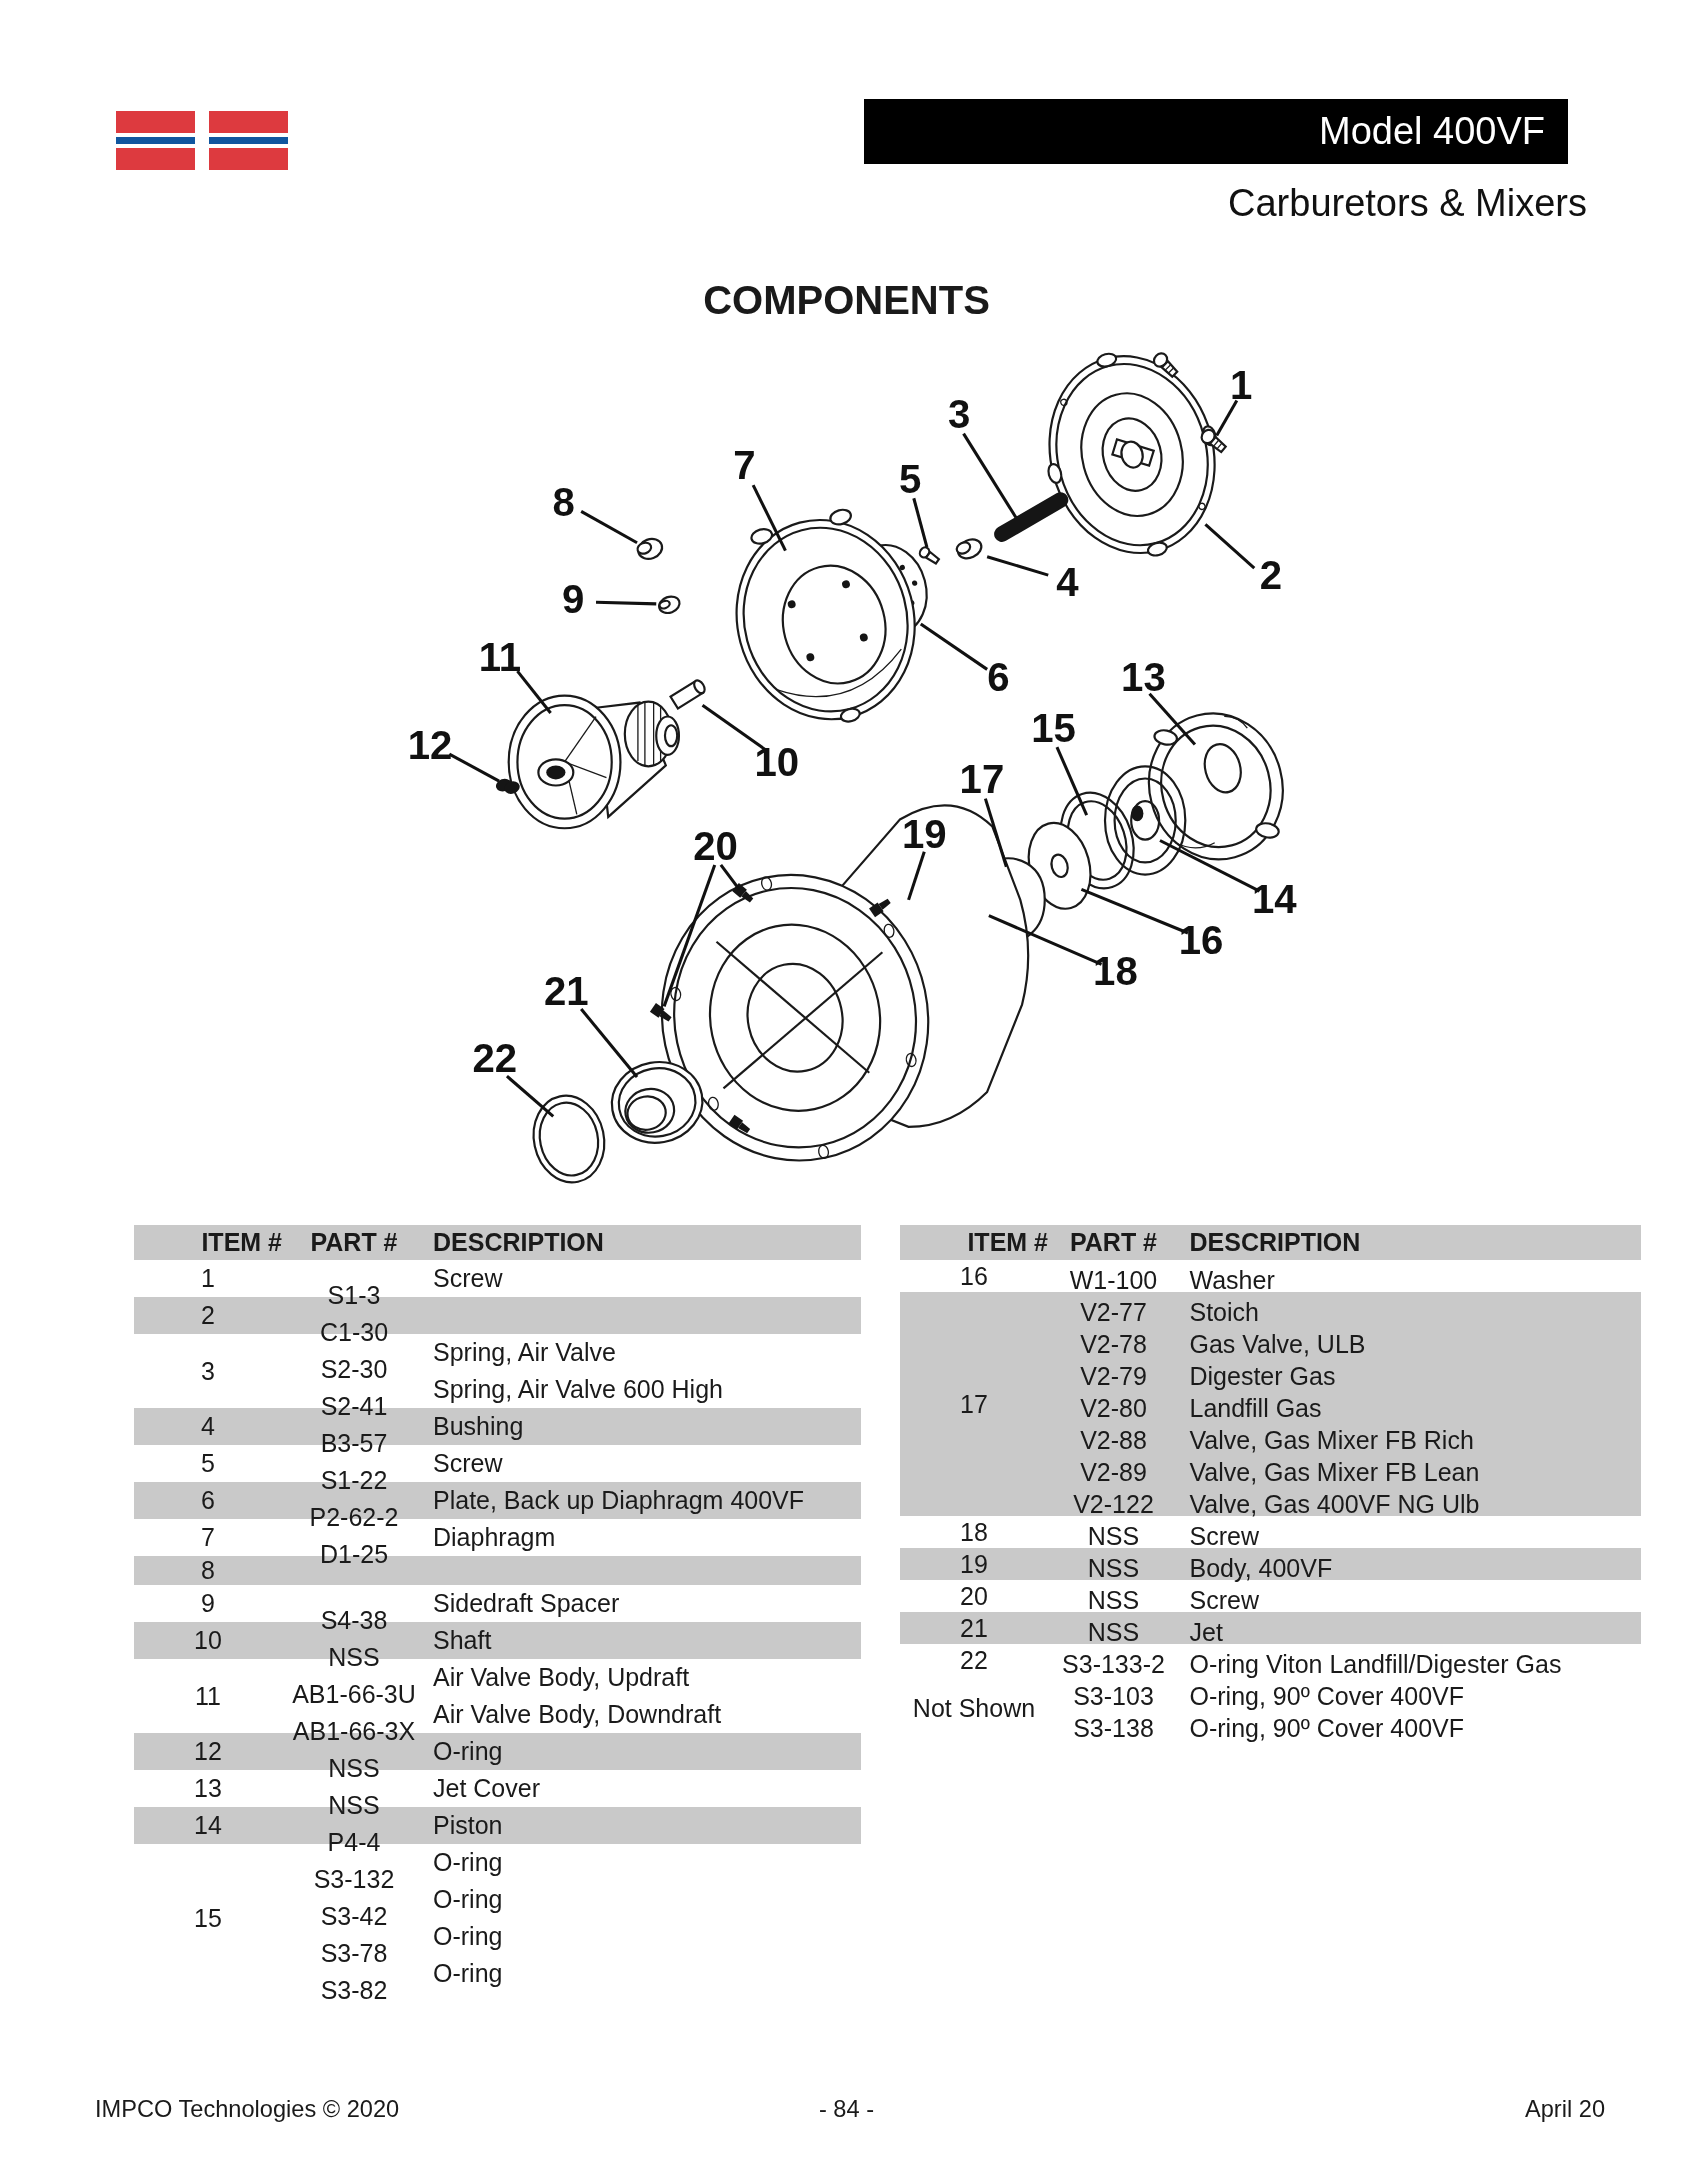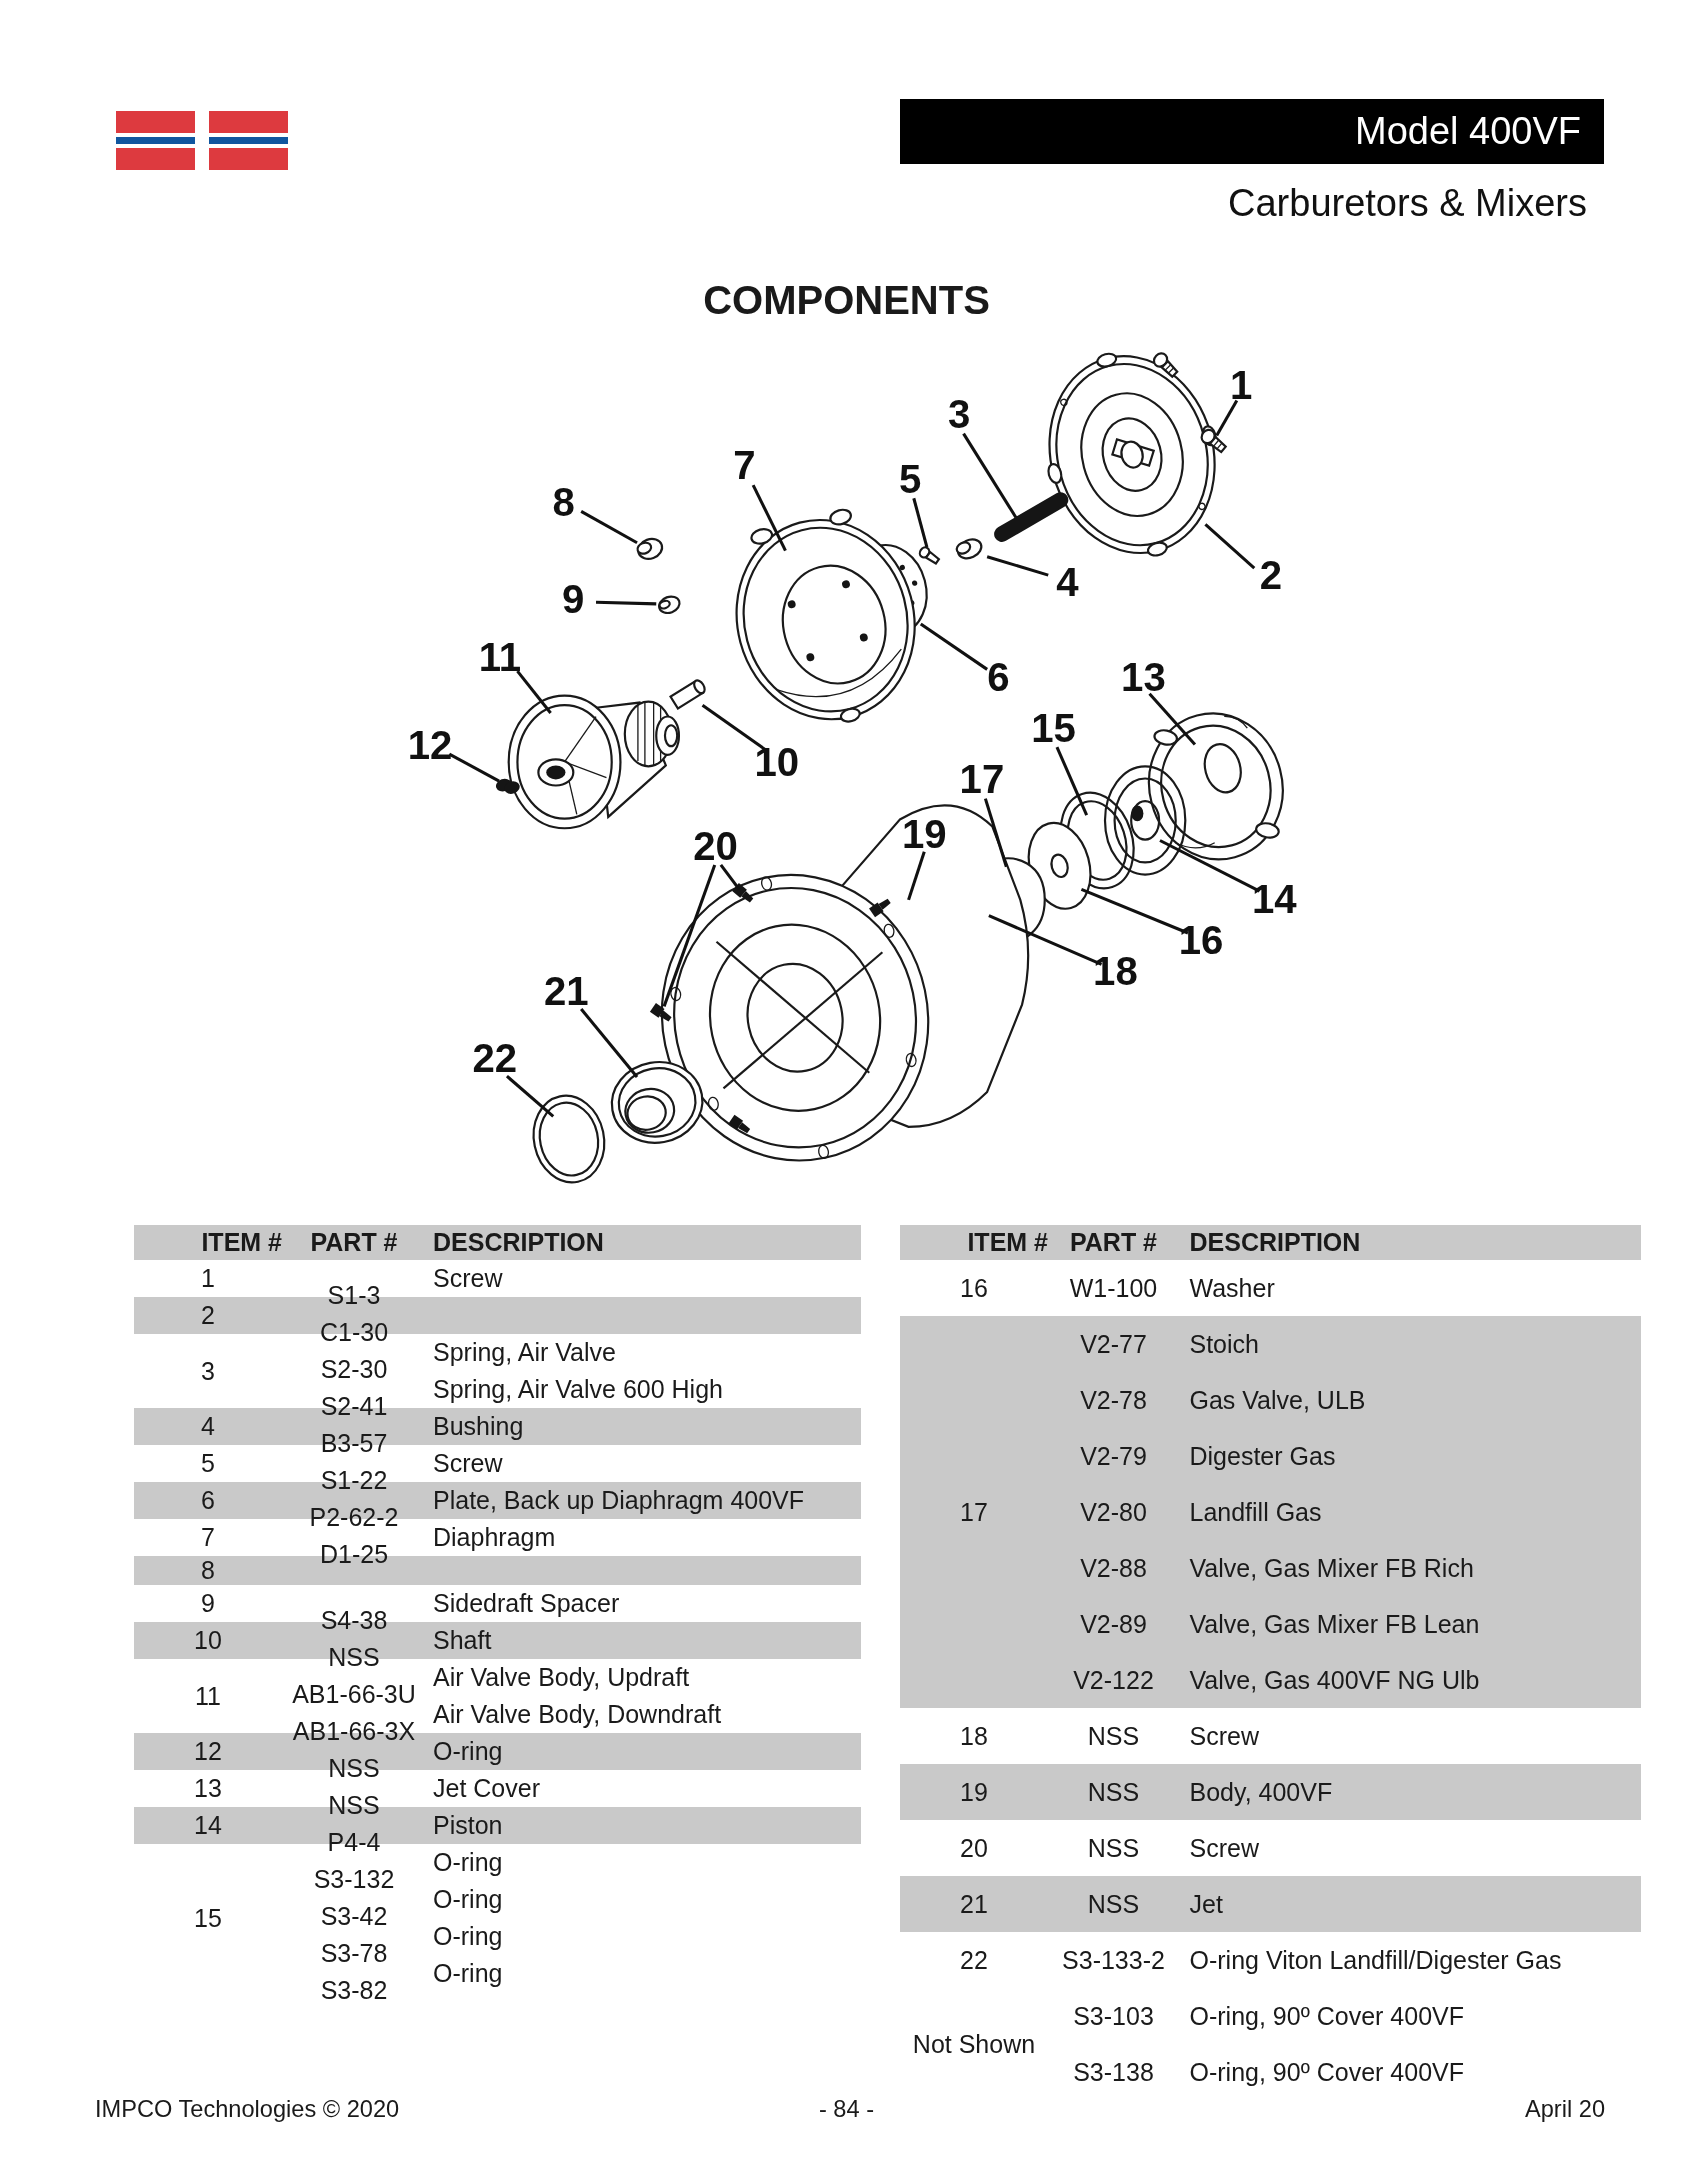--- a/index.html
+++ b/index.html
@@ -20,21 +20,21 @@
   .logo-block{width:79px;height:58px;display:flex;flex-direction:column;}
   .logo-block .r{background:var(--brand-red);flex:0 0 22px;}
   .logo-block .w{background:#fff;flex:0 0 3.5px;}
   .logo-block .b{background:var(--brand-blue);flex:0 0 7.9px;}
   .logo-text{
     font-size:77px;font-weight:900;color:var(--brand-blue);letter-spacing:-2.6px;
     line-height:58px; -webkit-text-stroke:2.6px var(--brand-blue);
   }
   .logo-text sup{font-size:23px;-webkit-text-stroke:0.9px var(--brand-blue);vertical-align:33px;letter-spacing:0;}
   .model-badge{
-    position:absolute;left:900px;top:99px;width:704px;height:65px;background:var(--badge-bg);
+    position:absolute;left:864px;top:99px;width:704px;height:65px;background:var(--badge-bg);
     color:var(--badge-fg);font-size:38px;line-height:65px;text-align:right;
     padding-right:23px;box-sizing:border-box;
   }
   .subtitle{position:absolute;left:900px;top:182px;width:687px;text-align:right;font-size:38px;color:#111;}
   .section-title{position:absolute;left:0;top:278px;width:1693px;text-align:center;font-size:40px;font-weight:bold;}
   
   .diagram{position:absolute;left:376px;top:341px;width:1004px;height:882px;}
   .ln{fill:#ffffff;stroke:#1a1a1a;stroke-width:2.5;}
   .nf{fill:none;stroke:#1a1a1a;stroke-width:2.5;}
   .thin{fill:none;stroke:#1a1a1a;stroke-width:1.5;}
@@ -51,21 +51,21 @@
   #left-table .h-part{flex:0 0 144px;}
   #right-table .h-part{flex:0 0 131px;}
   .h-desc{flex:1;padding-left:7px;}
   #right-table .h-desc{padding-left:10.5px;}
   .trow{display:flex;align-items:center;}
   .trow.shaded{background:var(--shade);}
   .c-item{flex:0 0 148px;text-align:center;}
   .c-lines{flex:1;display:flex;flex-direction:column;}
   .pline{display:flex;}
   #left-table .pline{height:37px;line-height:37px;}
-  #right-table .pline{height:56px;line-height:40px;align-items:center;}
+  #right-table .pline{height:32px;line-height:40px;}
   .c-part{text-align:center;}
   #left-table .c-part{flex:0 0 144px;margin-top:17px;}
   #right-table .c-part{flex:0 0 131px;}
   .c-desc{flex:1;padding-left:7px;white-space:nowrap;}
   #right-table .c-desc{padding-left:10.5px;}
   
   .footer{position:absolute;left:0;top:2096px;width:1693px;height:35px;font-size:23.6px;}
   .footer .fl{position:absolute;left:95px;}
   .footer .fc{position:absolute;left:0;width:100%;text-align:center;}
   .footer .fr{position:absolute;right:88px;}

